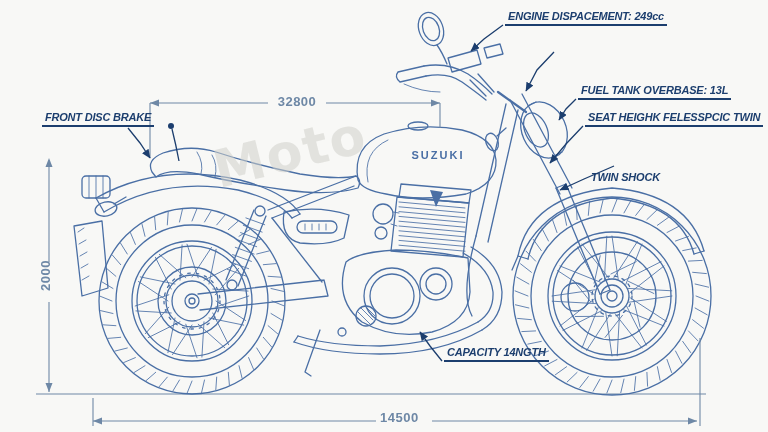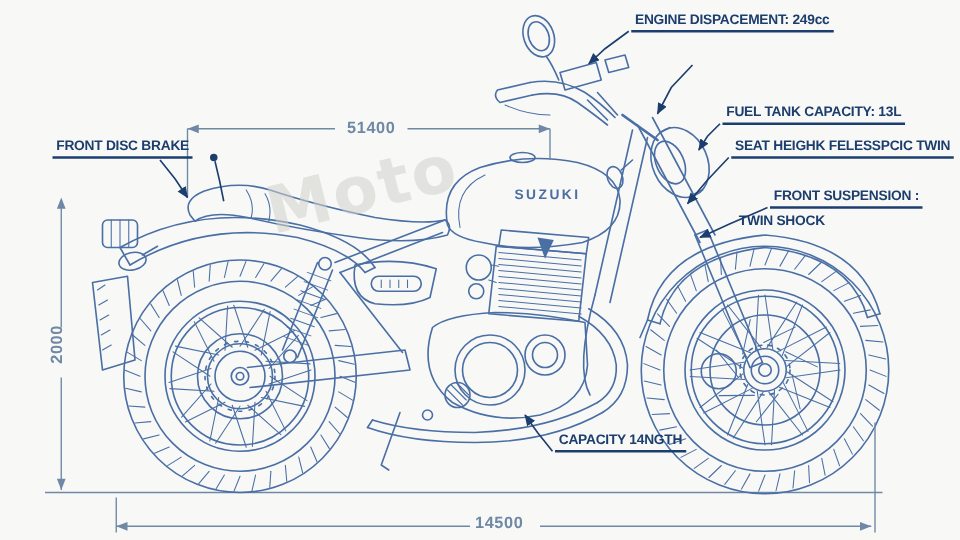--- a/index.html
+++ b/index.html
@@ -10,21 +10,21 @@
   .s{stroke:var(--line,#4a6fa5);stroke-width:1.3;fill:none;stroke-linecap:round;stroke-linejoin:round;}
   .sthin{stroke-width:0.85;}
   .sthick{stroke-width:2.2;}
   .fillL{fill:var(--line,#4a6fa5);stroke:none;}
   .fillD{fill:var(--label-text,#1c3e6e);stroke:none;}
   .fillDim{fill:var(--dimension,#6e88a6);stroke:none;}
   .lead{stroke:var(--label-text,#1c3e6e);stroke-width:1.3;fill:none;}
   .dimln{stroke:var(--dimension,#6e88a6);stroke-width:1.1;fill:none;}
   .lbl{position:absolute;font-weight:700;font-size:11px;line-height:1.1;
        color:var(--label-text,#1c3e6e);letter-spacing:-0.2px;white-space:nowrap;
-       border-bottom:2px solid var(--label-text,#1c3e6e);padding:0 3px 2px 3px;}
+       border-bottom:2px solid var(--label-text,#1c3e6e);padding:0 3px 2px 3px;font-style:italic;}
   .nolb{border-bottom:none;}
   .dim{position:absolute;font-weight:700;font-size:13px;
        color:var(--dimension,#50708f);letter-spacing:0.5px;}
   .vert{transform:rotate(-90deg);transform-origin:center;}
   .watermark{position:absolute;left:212px;top:122px;font-family:"DejaVu Sans",sans-serif;
        font-weight:700;font-size:52px;color:rgba(208,208,202,0.55);
        transform:rotate(-14deg);letter-spacing:2px;pointer-events:none;}
   .tanklogo{font-family:"Liberation Sans",sans-serif;font-weight:700;font-size:11px;
        letter-spacing:2px;fill:var(--line,#4a6fa5);text-anchor:middle;stroke:none;}
 </style>
@@ -396,24 +396,23 @@
     <polyline points="583,126 566,144 550,163" marker-end="url(#la)"></polyline>
     <polyline points="614,166 584,179 560,190" marker-end="url(#la)"></polyline>
     <polyline points="128,128 140,143 150,158" marker-end="url(#la)"></polyline>
     <polyline points="442,361 430,346 420,332" marker-end="url(#la)"></polyline>
   </g>
 </svg>
 
 <div class="watermark">Moto</div>
 
 <div class="lbl" style="left:505px;top:10px">ENGINE DISPACEMENT: 249cc</div>
-<div class="lbl" style="left:578px;top:84px">FUEL TANK CAPACITY: 13L</div>
+<div class="lbl" style="left:578px;top:84px">FUEL TANK OVERBASE: 13L</div>
 <div class="lbl" style="left:585px;top:111px">SEAT HEIGHK FELESSPCIC TWIN</div>
-<div class="lbl" style="left:616px;top:151px">FRONT SUSPENSION :</div>
 <div class="lbl nolb" style="left:588px;top:171px">TWIN SHOCK</div>
 <div class="lbl" style="left:42px;top:111px">FRONT DISC BRAKE</div>
 <div class="lbl" style="left:444px;top:346px">CAPACITY 14NGTH</div>
 
-<div class="dim" style="left:272px;top:94px;width:50px;text-align:center">51400</div>
+<div class="dim" style="left:272px;top:94px;width:50px;text-align:center">32800</div>
 <div class="dim vert" style="left:30px;top:268px">2000</div>
 <div class="dim" style="left:380px;top:410px;width:50px;text-align:left">14500</div>
 
 </div>
 
 </body></html>

